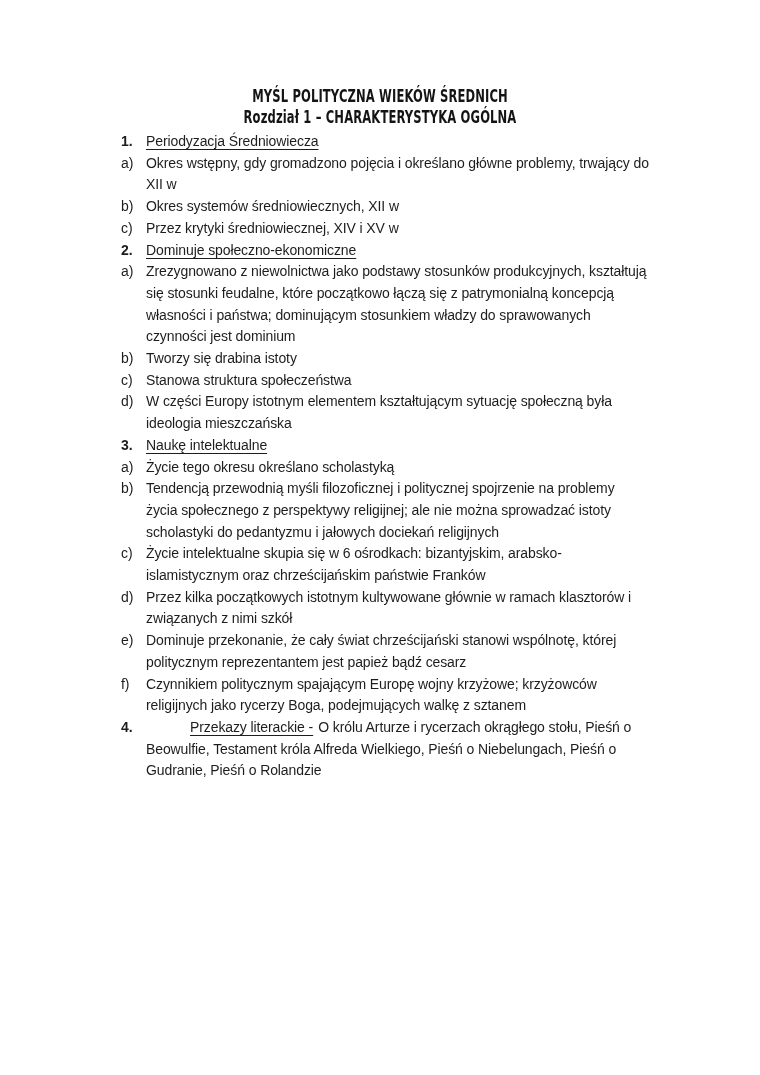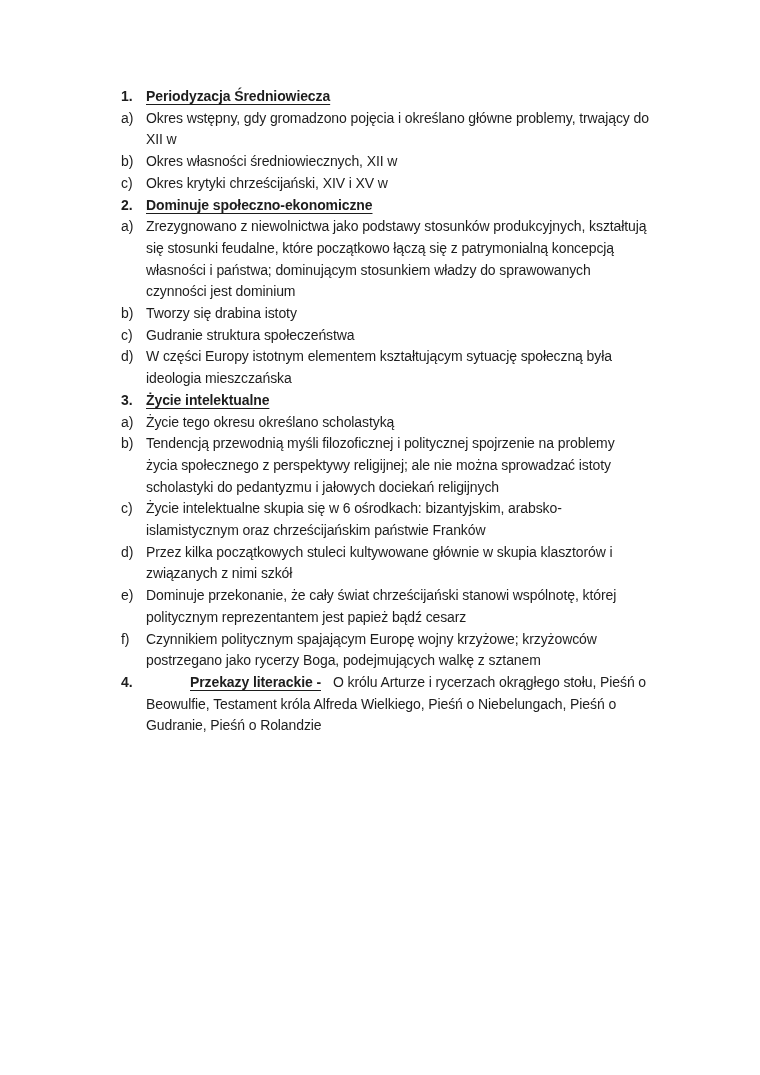--- a/index.html
+++ b/index.html
@@ -54,116 +54,120 @@
   }
   .marker.num {
     font-weight: bold;
   }
   .content {
     flex: 1;
     min-width: 0;
   }
   .heading-text,
   .lead {
-    font-weight: bold;
+    font-weight: normal;
     text-decoration: underline;
     text-decoration-thickness: 1.4px;
     text-underline-offset: 2.5px;
   }
   .lead {
-    margin-right: 12px;
+    margin-right: 5px;
     padding-left: 44px;
   }
 </style>
 </head>
 <body>
 
 <div class="page">
 
+  <div class="doc-title">
+    <span class="title-line">MYŚL POLITYCZNA WIEKÓW ŚREDNICH</span>
+    <span class="title-line">Rozdział 1 – CHARAKTERYSTYKA OGÓLNA</span>
+  </div>
 
   <div class="outline">
 
     <div class="row">
       <span class="marker num">1.</span>
       <span class="content"><span class="heading-text">Periodyzacja Średniowiecza</span></span>
     </div>
 
     <div class="row">
       <span class="marker">a)</span>
       <span class="content">Okres wstępny, gdy gromadzono pojęcia i określano główne problemy, trwający do XII w</span>
     </div>
 
     <div class="row">
       <span class="marker">b)</span>
-      <span class="content">Okres własności średniowiecznych, XII w</span>
+      <span class="content">Okres systemów średniowiecznych, XII w</span>
     </div>
 
     <div class="row">
       <span class="marker">c)</span>
-      <span class="content">Okres krytyki chrześcijański, XIV i XV w</span>
+      <span class="content">Przez krytyki średniowiecznej, XIV i XV w</span>
     </div>
 
     <div class="row">
       <span class="marker num">2.</span>
       <span class="content"><span class="heading-text">Dominuje społeczno-ekonomiczne</span></span>
     </div>
 
     <div class="row">
       <span class="marker">a)</span>
       <span class="content">Zrezygnowano z niewolnictwa jako podstawy stosunków produkcyjnych, kształtują się stosunki feudalne, które początkowo łączą się z patrymonialną koncepcją własności i państwa; dominującym stosunkiem władzy do sprawowanych czynności jest dominium</span>
     </div>
 
     <div class="row">
       <span class="marker">b)</span>
       <span class="content">Tworzy się drabina istoty</span>
     </div>
 
     <div class="row">
       <span class="marker">c)</span>
-      <span class="content">Gudranie struktura społeczeństwa</span>
+      <span class="content">Stanowa struktura społeczeństwa</span>
     </div>
 
     <div class="row">
       <span class="marker">d)</span>
       <span class="content">W części Europy istotnym elementem kształtującym sytuację społeczną była ideologia mieszczańska</span>
     </div>
 
     <div class="row">
       <span class="marker num">3.</span>
-      <span class="content"><span class="heading-text">Życie intelektualne</span></span>
+      <span class="content"><span class="heading-text">Naukę intelektualne</span></span>
     </div>
 
     <div class="row">
       <span class="marker">a)</span>
       <span class="content">Życie tego okresu określano scholastyką</span>
     </div>
 
     <div class="row">
       <span class="marker">b)</span>
       <span class="content">Tendencją przewodnią myśli filozoficznej i politycznej spojrzenie na problemy życia społecznego z perspektywy religijnej; ale nie można sprowadzać istoty scholastyki do pedantyzmu i jałowych dociekań religijnych</span>
     </div>
 
     <div class="row">
       <span class="marker">c)</span>
       <span class="content">Życie intelektualne skupia się w 6 ośrodkach: bizantyjskim, arabsko-islamistycznym oraz chrześcijańskim państwie Franków</span>
     </div>
 
     <div class="row">
       <span class="marker">d)</span>
-      <span class="content">Przez kilka początkowych stuleci kultywowane głównie w skupia klasztorów i związanych z nimi szkół</span>
+      <span class="content">Przez kilka początkowych istotnym kultywowane głównie w ramach klasztorów i związanych z nimi szkół</span>
     </div>
 
     <div class="row">
       <span class="marker">e)</span>
       <span class="content">Dominuje przekonanie, że cały świat chrześcijański stanowi wspólnotę, której politycznym reprezentantem jest papież bądź cesarz</span>
     </div>
 
     <div class="row">
       <span class="marker">f)</span>
-      <span class="content">Czynnikiem politycznym spajającym Europę wojny krzyżowe; krzyżowców postrzegano jako rycerzy Boga, podejmujących walkę z sztanem</span>
+      <span class="content">Czynnikiem politycznym spajającym Europę wojny krzyżowe; krzyżowców religijnych jako rycerzy Boga, podejmujących walkę z sztanem</span>
     </div>
 
     <div class="row">
       <span class="marker num">4.</span>
       <span class="content"><span class="lead">Przekazy literackie -</span><span>O królu Arturze i rycerzach okrągłego stołu, Pieśń o Beowulfie, Testament króla Alfreda Wielkiego, Pieśń o Niebelungach, Pieśń o Gudranie, Pieśń o Rolandzie</span></span>
     </div>
 
   </div>
 </div>
 

